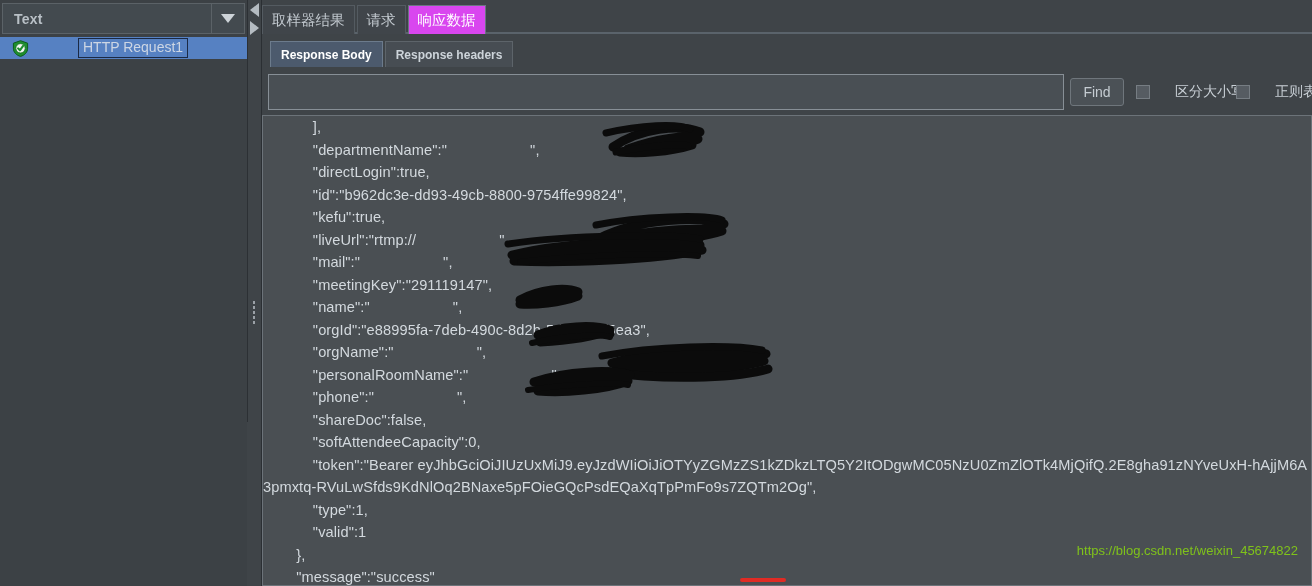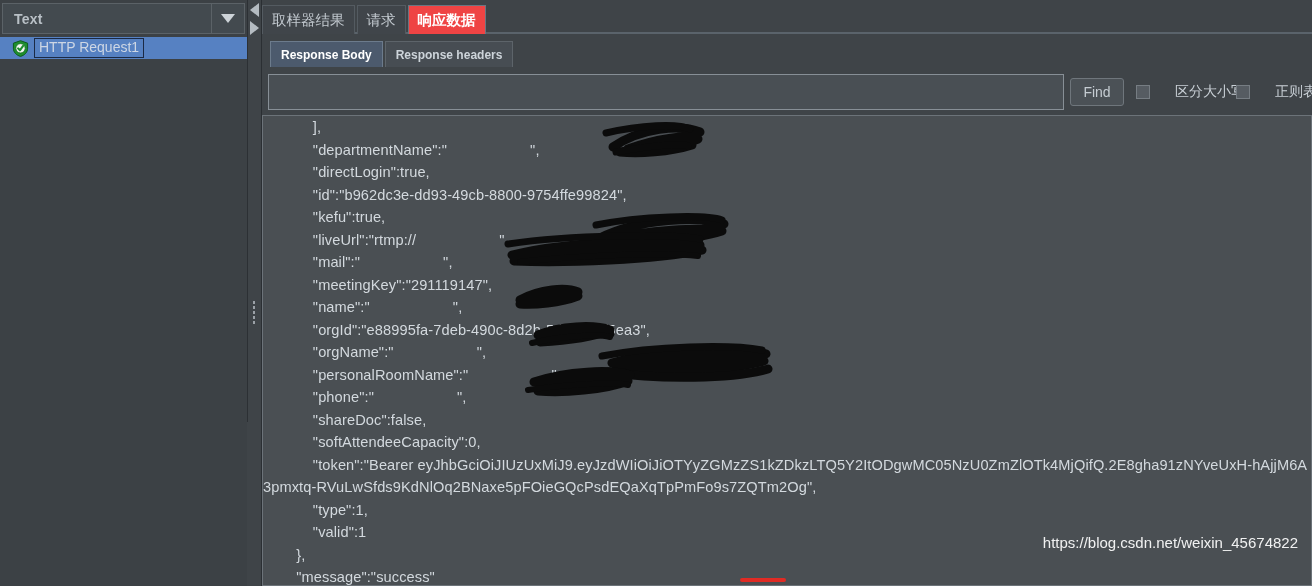--- a/index.html
+++ b/index.html
@@ -15,21 +15,21 @@
   #left-pane{position:absolute;left:0;top:0;width:248px;height:422px;background:#3c4145;
     border-right:1px solid #2c3034;box-sizing:border-box;}
 
   .combo{position:absolute;left:2px;top:3px;width:243px;height:31px;
     background:#434a4f;border:1px solid #5b6267;box-sizing:border-box;display:flex;align-items:center;}
   .combo .combo-label{flex:1;padding-left:11px;color:#b9c0c6;font-size:14px;font-weight:bold;letter-spacing:.2px;}
   .combo .combo-arrow-wrap{width:32px;height:100%;border-left:1px solid #5b6267;display:flex;align-items:center;justify-content:center;background:#434a4f;}
   .combo .tri-down{width:0;height:0;border-left:7px solid transparent;border-right:7px solid transparent;border-top:9px solid #cdd3d8;}
 
   #tree{position:absolute;left:0;top:37px;width:247px;height:549px;background:#3c4145;}
-  .tree-row{height:22px;display:flex;align-items:center;padding-left:12px;box-sizing:border-box;}
+  .tree-row{height:22px;display:flex;align-items:center;padding-left:12px;box-sizing:border-box;gap:44px;}
   .tree-row.selected{background:#5681c2;}
   .shield{width:17px;height:17px;position:relative;margin-right:5px;flex:none;}
   .tree-label{font-size:14px;color:#cdd6e4;border:1px solid #1b2a45;padding:0 4px 1px 4px;line-height:17px;}
 
   
   #splitter{position:absolute;left:248px;top:0;width:13px;height:586px;background:#3f4448;border-right:1px solid #2b2f33;}
   #split-btn-left{position:absolute;left:0;top:1px;width:13px;height:17px;display:flex;align-items:center;justify-content:center;}
   #split-btn-right{position:absolute;left:0;top:19px;width:13px;height:17px;display:flex;align-items:center;justify-content:center;}
   .tri-left{width:0;height:0;border-top:7px solid transparent;border-bottom:7px solid transparent;border-right:9px solid #b5bcc2;}
   .tri-right{width:0;height:0;border-top:7px solid transparent;border-bottom:7px solid transparent;border-left:9px solid #b5bcc2;}
@@ -38,21 +38,21 @@
     background-size:4px 5px;opacity:.75;}
 
   
   #right-pane{position:absolute;left:262px;top:0;width:1050px;height:586px;background:#3f4448;}
 
   
   #outer-tabs{position:absolute;left:0;top:0;height:34px;display:flex;align-items:flex-end;}
   .otab{height:29px;padding:0 9px;display:flex;align-items:center;justify-content:center;
     font-size:14.5px;color:#c3cad0;background:#40454a;border:1px solid #545b61;border-bottom:none;
     margin-right:2px;box-sizing:border-box;}
-  .otab.active{background:#ef4444;color:#ffffff;font-weight:bold;border-color:#6a7682;text-align:center;}
+  .otab.active{background:#d946ef;color:#ffffff;font-weight:normal;border-color:#6a7682;text-align:center;}
 
   #outer-tab-underline{position:absolute;left:0;top:32px;width:1050px;height:2px;background:#5a636b;}
 
   
   #inner-tabs{position:absolute;left:8px;top:39px;height:28px;display:flex;align-items:flex-end;}
   .itab{height:26px;padding:0 10px;display:flex;align-items:center;justify-content:center;
     font-size:12px;font-weight:bold;color:#cdd4da;background:#474d53;border:1px solid #5d646a;border-bottom:none;
     margin-right:2px;box-sizing:border-box;}
   .itab.active{background:#4c5a6d;color:#ffffff;border-color:#6c7b8c;}
 
@@ -78,21 +78,21 @@
   pre#json-text{margin:0;padding:0;color:#d3d9de;font-size:14.6px;line-height:22.5px;
     font-family:"Liberation Sans","DejaVu Sans",sans-serif;white-space:pre-wrap;word-break:break-all;
     letter-spacing:.1px;}
   #json-text .ln{display:block;height:22.5px;white-space:pre;}
   #json-text .ln.wrap{white-space:pre-wrap;height:auto;}
 
   
   #token-underline{position:absolute;left:477px;top:462px;width:46px;height:4px;
     background:#e02b24;border-radius:2px;}
 
-  #watermark{position:absolute;right:13px;bottom:34px;color:#ffffff;font-size:15px;opacity:.92;}
+  #watermark{position:absolute;right:13px;bottom:27px;color:#84cc16;font-size:13px;opacity:.92;}
 </style>
 </head>
 <body>
 
 <div id="app">
 
   <div id="left-pane">
 
     <div class="combo">
       <span class="combo-label">Text</span>

